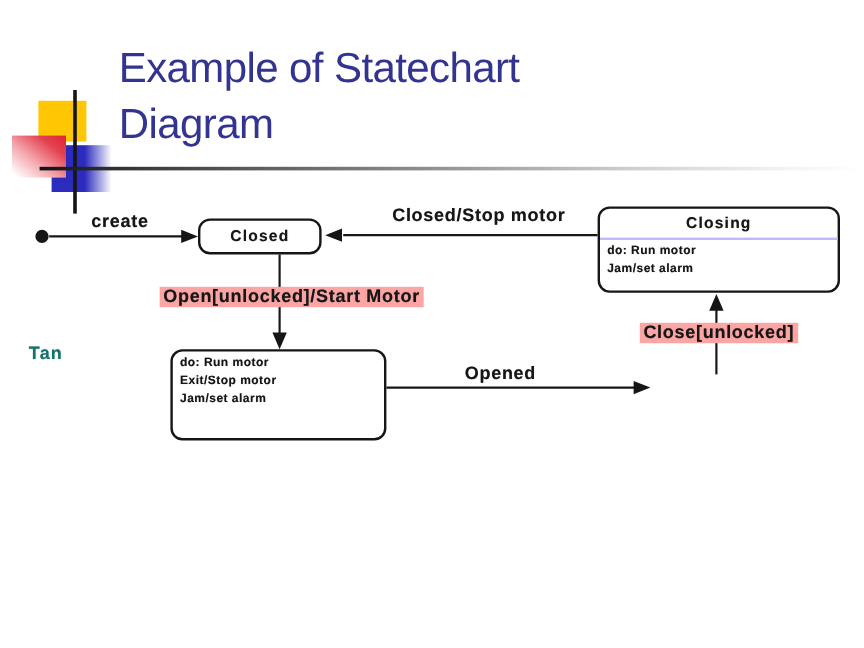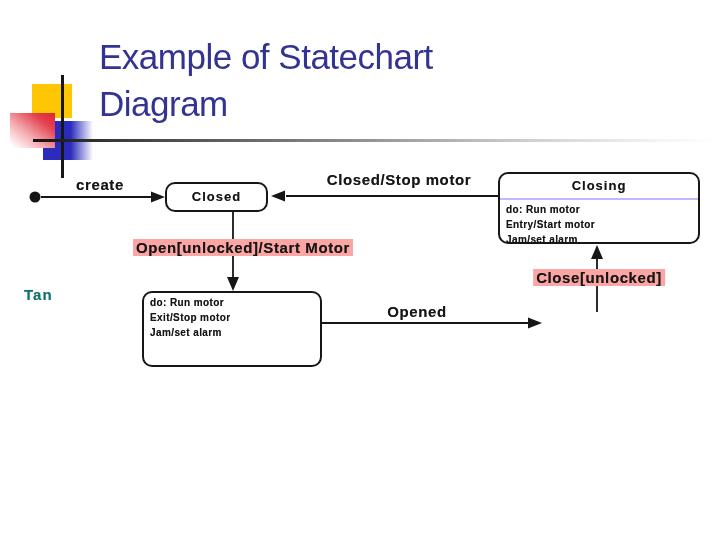--- a/index.html
+++ b/index.html
@@ -84,21 +84,20 @@
   </svg>
 
   <div class="state scan" style="left:165px;top:182px;width:103px;height:30px;">
     <div class="stitle" style="line-height:26px;">Closed</div>
   </div>
 
   <div class="state compound scan" style="left:498px;top:172px;width:202px;height:72px;">
     <div class="stitle">Closing</div>
     <div class="sbody">
       <div>do: Run motor</div>
-      <div>Entry/Start motor</div>
       <div>Jam/set alarm</div>
     </div>
   </div>
 
   <div class="state compound scan" style="left:142px;top:291px;width:180px;height:76px;">
     <div class="sbody">
       <div>do: Run motor</div>
       <div>Exit/Stop motor</div>
       <div>Jam/set alarm</div>
     </div>

